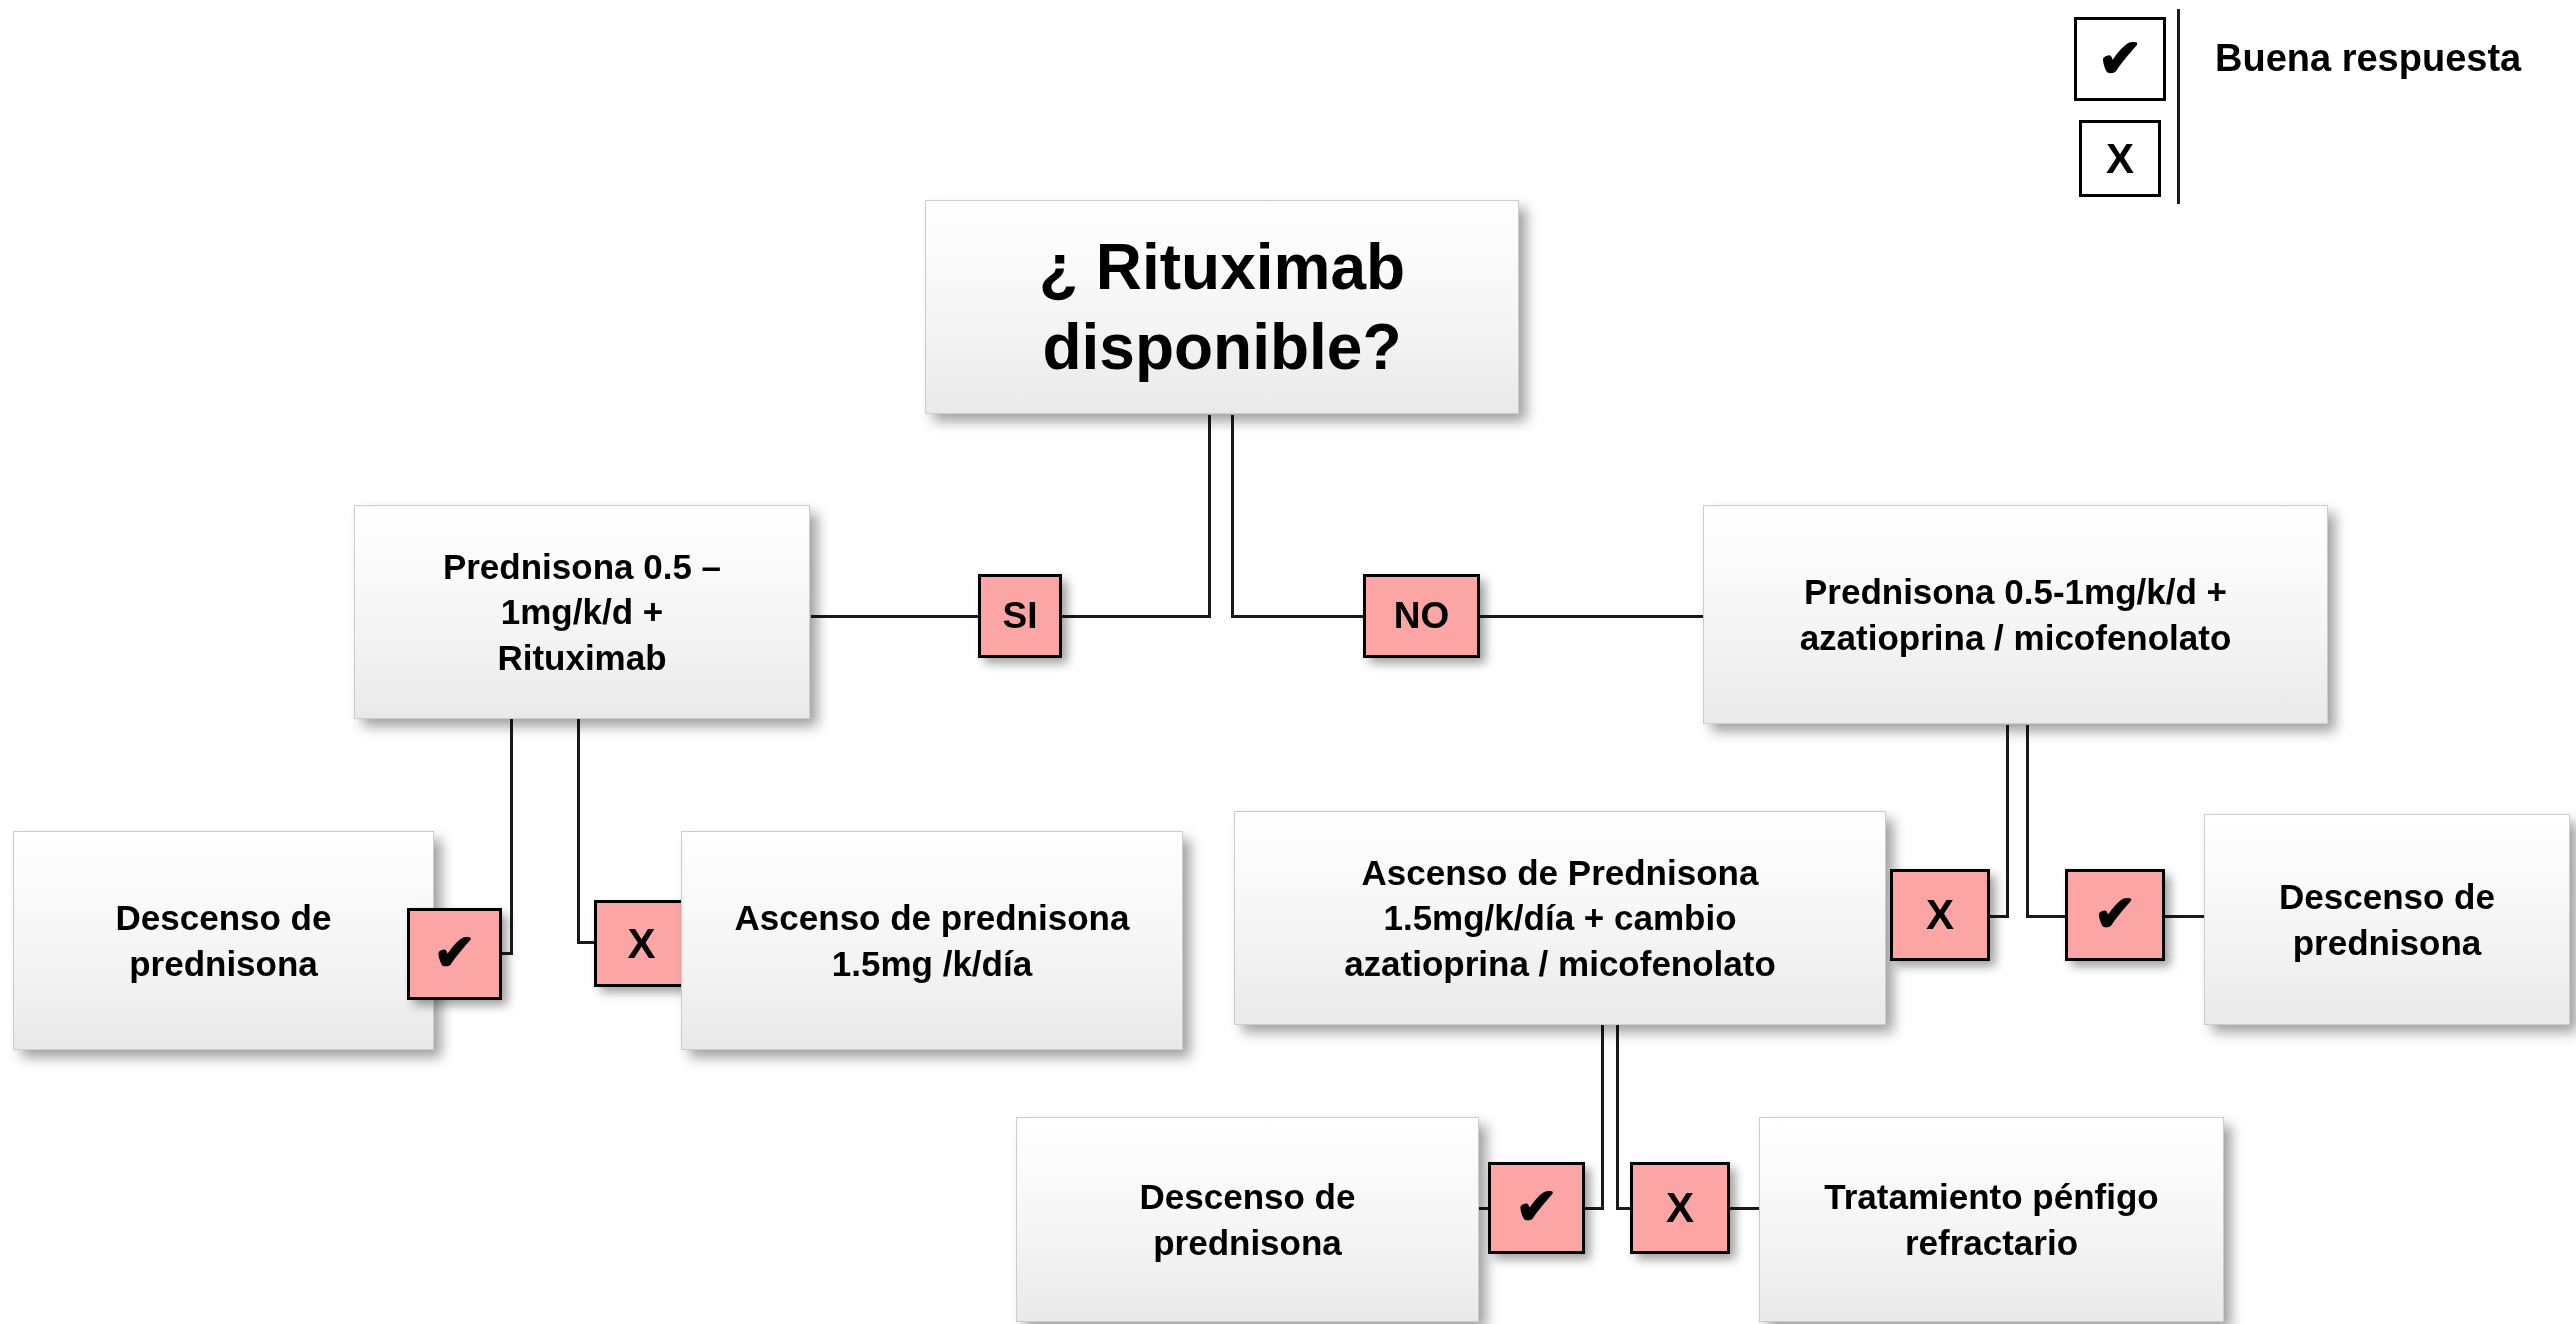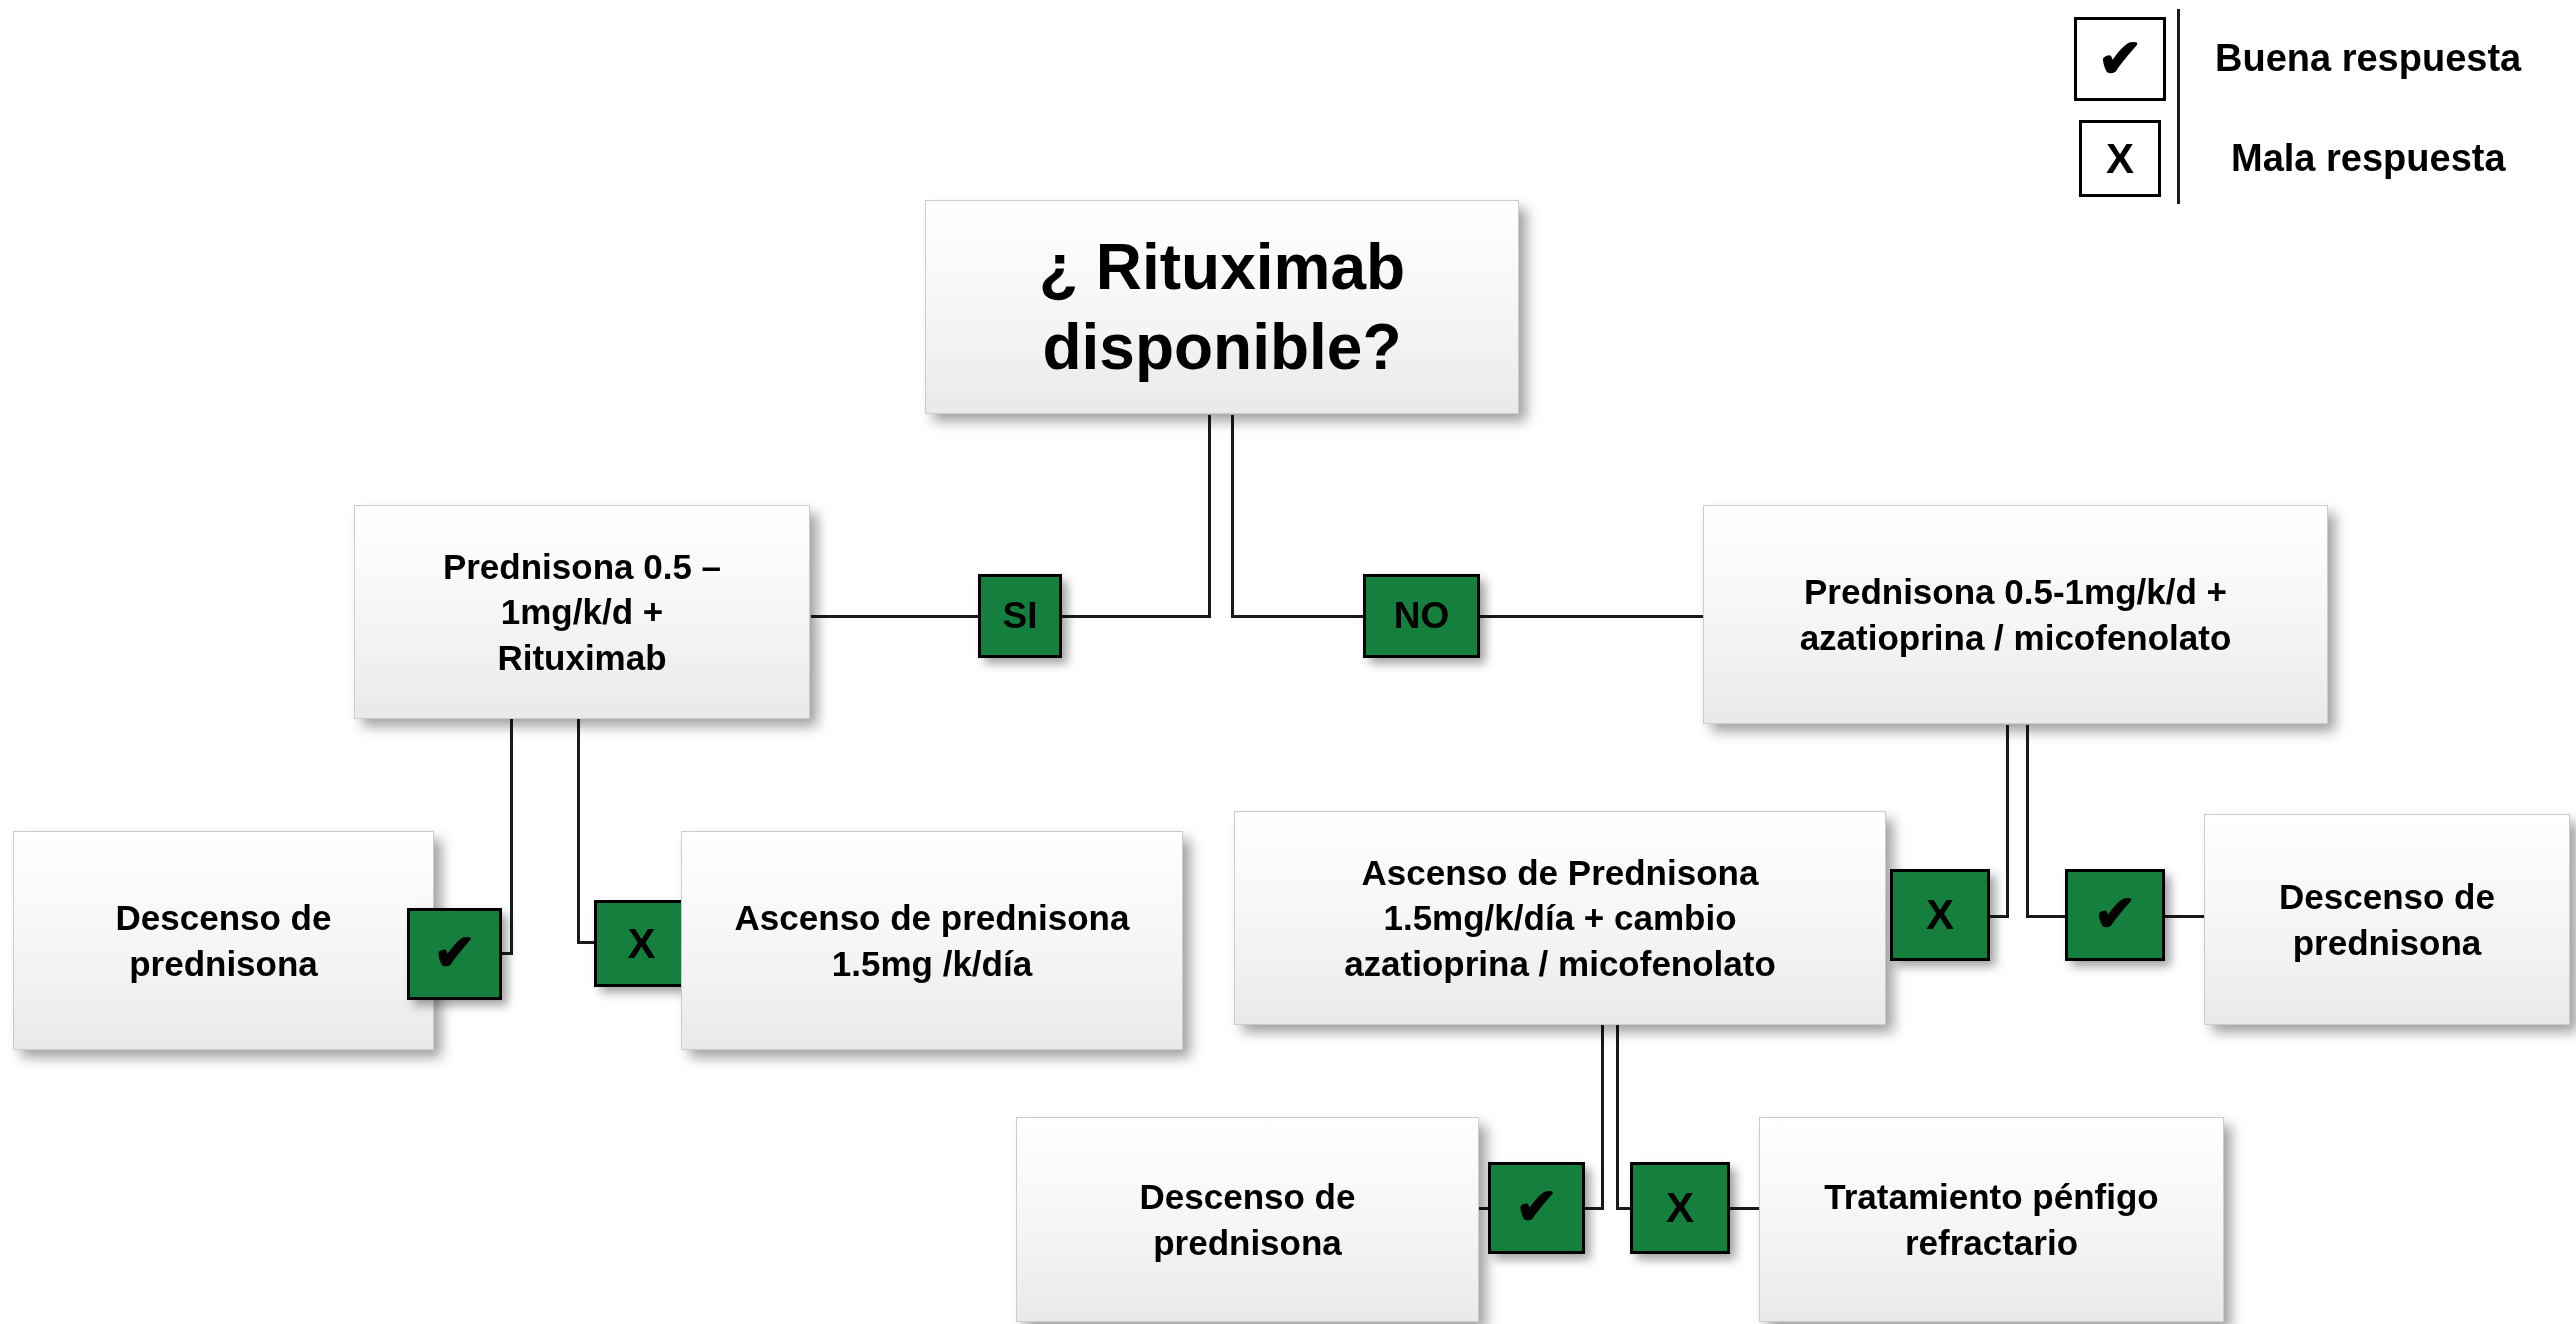--- a/index.html
+++ b/index.html
@@ -30,21 +30,21 @@
     font-weight: 700;
     font-size: 35px;
     line-height: 1.3;
     padding: 5.2px 12.2px;
   }
   .root-text { font-size: 64px; line-height: 1.25; }
 
   
   .mark {
     position: absolute;
-    background: #15803d;
+    background: #fca5a5;
     border: 3.5px solid #000000;
     box-shadow: 6.1px 6.1px 9.6px rgba(0,0,0,0.38);
     display: flex;
     align-items: center;
     justify-content: center;
     font-weight: 700;
   }
   .mark.branch { font-size: 37px; }
   .mark .check-glyph { font-size: 51px; line-height: 1; transform: translateY(-1.7px); }
   .mark .x-glyph { font-size: 42px; line-height: 1; }
@@ -82,21 +82,20 @@
 <div id="canvas">
 
   <div class="legend-box" style="left:2074px; top:16.5px; width:92px; height:84px;">
     <span class="check-glyph" style="font-size:54px;">✔</span>
   </div>
   <div class="legend-label" style="left:2215px; top:16.5px; height:84px;font-weight:bold;">Buena respuesta</div>
 
   <div class="legend-box" style="left:2079px; top:120px; width:82px; height:77px;">
     <span class="x-glyph" style="font-size:42px; font-weight:700;">X</span>
   </div>
-  <div class="legend-label bold" style="left:2231px; top:120px; height:77px;">Mala respuesta</div>
 
   <div class="vline" style="left:2177px; top:8.7px; height:195px;"></div>
 
   <div class="vline" style="left:1208px; top:415px; height:203px;"></div>
   <div class="vline" style="left:1231px; top:415px; height:203px;"></div>
 
   <div class="hline" style="left:811px;  top:615px; width:167px;"></div>
   <div class="hline" style="left:1062px; top:615px; width:148px;"></div>
   <div class="hline" style="left:1234px; top:615px; width:131px;"></div>
   <div class="hline" style="left:1480px; top:615px; width:223px;"></div>

